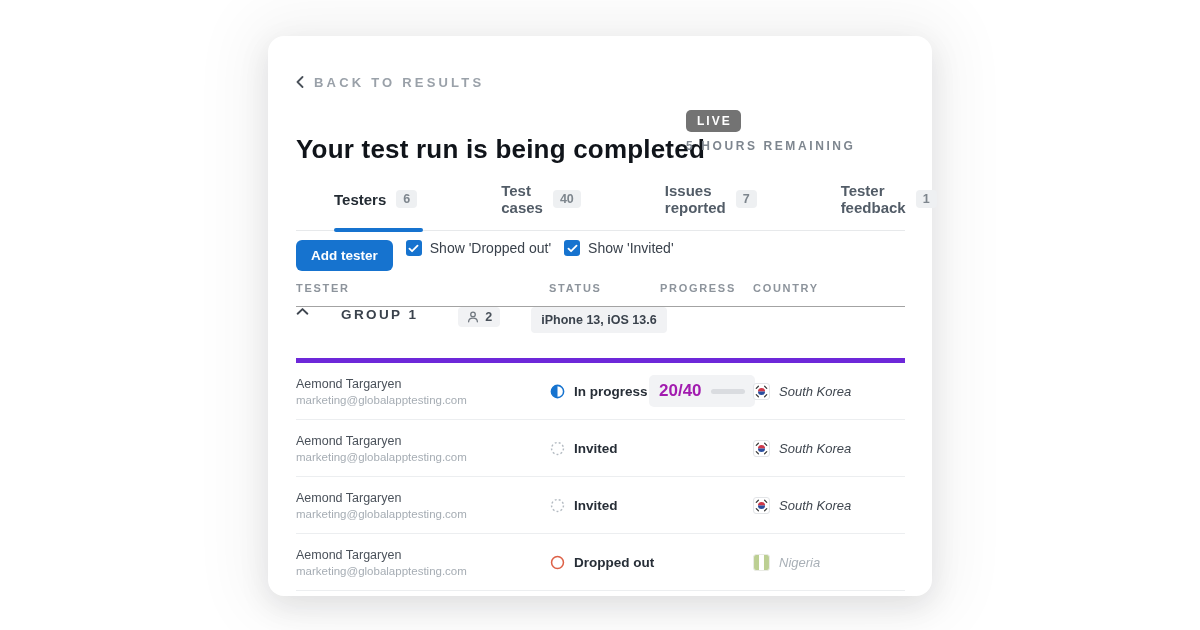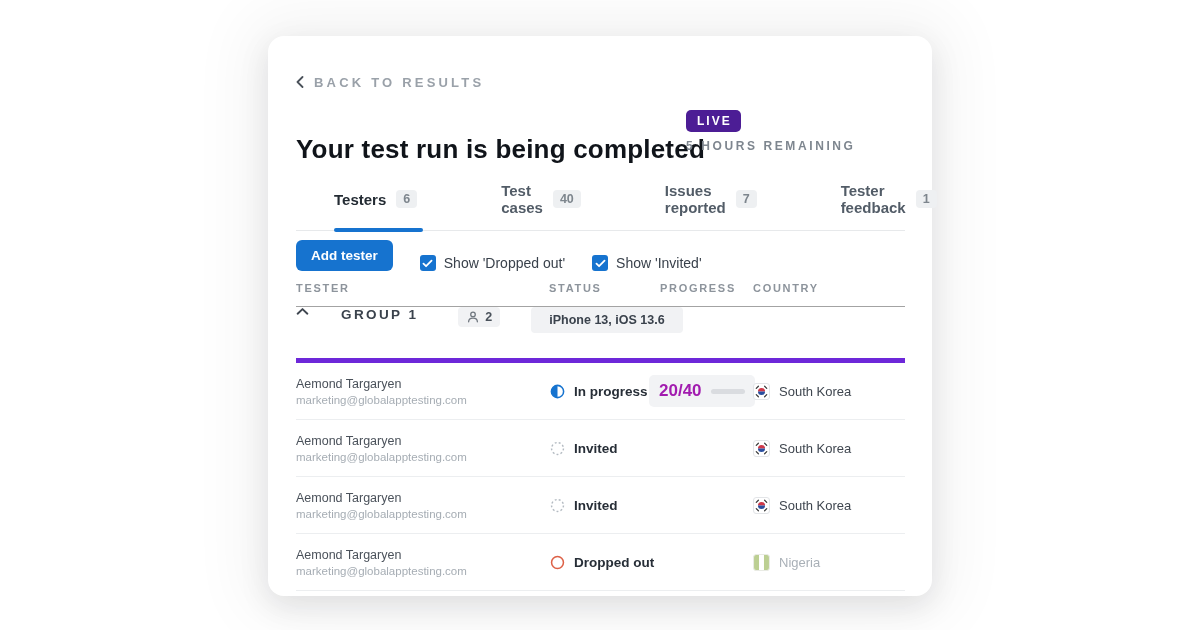--- a/index.html
+++ b/index.html
@@ -20,21 +20,21 @@
   }
 
   
   .back-link { display:inline-flex; align-items:center; gap:10px; cursor:pointer; text-decoration:none; }
   .back-link svg { display:block; }
   .back-label {
     font-size:13px; font-weight:700; letter-spacing:3.2px; color:#9aa1a9;
   }
   .live-block { position:absolute; left:418px; top:74px; }
   .live-badge {
-    display:inline-block; background:#4c1d95; color:#ffffff;
+    display:inline-block; background:#737373; color:#ffffff;
     font-size:12px; font-weight:700; letter-spacing:2px;
     padding:4px 9px 4px 11px; border-radius:5px;
   }
   .remaining {
     margin-top:7px; font-size:12px; font-weight:700; letter-spacing:2.6px; color:#7e868f;
   }
 
   .page-title {
     margin-top:42px; font-size:26px; line-height:30px; font-weight:800; color:#10141a;
     letter-spacing:.2px;
@@ -53,21 +53,21 @@
   .tab.active::after {
     content:""; position:absolute; left:0; right:-4px; bottom:-2px; height:4px;
     background:#1673cf; border-radius:4px;
   }
   .tab-count {
     background:#eef0f2; color:#7d858d; font-size:12.5px; font-weight:600;
     border-radius:4px; padding:2px 7px;
   }
 
   
-  .toolbar { margin-top:9px; display:flex; align-items:flex-end; gap:27px; }
+  .toolbar { margin-top:9px; display:flex; align-items:flex-start; gap:13px; }
   .btn-primary {
     background:#1673cf; color:#fff; border:none; border-radius:6px;
     font-family:inherit; font-size:13.5px; font-weight:700;
     padding:8px 15px; cursor:pointer;
   }
   .check-item { display:flex; align-items:center; gap:8px; cursor:pointer; }
   .checkbox {
     width:16px; height:16px; background:#1673cf; border-radius:3px;
     display:inline-flex; align-items:center; justify-content:center; flex:0 0 auto;
   }
@@ -84,42 +84,42 @@
     height:56px; display:flex; align-items:flex-start; border-bottom:5px solid #6d28d9; cursor:pointer;gap:18px;
   }
   .group-chevron { display:inline-flex; margin-right:14px; cursor:pointer; }
   .group-name { font-size:13.5px; font-weight:700; letter-spacing:2.4px; color:#3a424c; }
   .group-count {
     margin-left:22px; display:inline-flex; align-items:center; gap:5px;
     background:#f1f2f4; border-radius:4px; padding:3px 8px;
     font-size:12.5px; font-weight:600; color:#4a525b;
   }
   .device-chip {
-    margin-left:13px; background:#f1f2f4; border-radius:4px; padding:6px 18px;
+    margin-left:13px; background:#f1f2f4; border-radius:4px; padding:6px 10px;
     font-size:12.5px; font-weight:700; color:#3a424c;
   }
 
   .row {
     display:grid; grid-template-columns:253px 111px 93px 1fr; align-items:center;
     height:57px; border-bottom:1px solid #eceef0;
   }
   .row:last-of-type { border-bottom:1px solid #e7e9eb; }
   .tester-name { font-size:12.5px; color:#4a515a; margin-bottom:3px; }
   .tester-email { font-size:11.5px; color:#a6adb4; }
   .status-cell { display:flex; align-items:center; gap:8px; }
   .status-label { font-size:13.5px; font-weight:600; color:#272e37; }
   .progress-chip {
     display:inline-flex; align-items:center; gap:9px; background:#f2f3f5;
     border-radius:5px; padding:6px 10px; margin-left:-11px;
   }
   .progress-num { font-size:17px; font-weight:600; color:#a21caf; }
   .mini-bar { width:34px; height:5px; background:#dadce0; border-radius:3px; overflow:hidden; }
   .mini-fill { height:100%; background:#5b6169; border-radius:3px; }
   .country-cell { display:flex; align-items:center; gap:9px; }
-  .country-label { font-size:13px; color:#3f464f; }
+  .country-label { font-size:13px; color:#3f464f;font-style:italic; }
   .row.dimmed .country-label { color:#a9b0b7; }
   .flag { display:block; border-radius:3px; }
 
   .empty-row { height:18px; border-bottom:1px solid #eceef0; }
 </style>
 </head>
 <body>
 
 <div class="stage">
   <div class="card">

